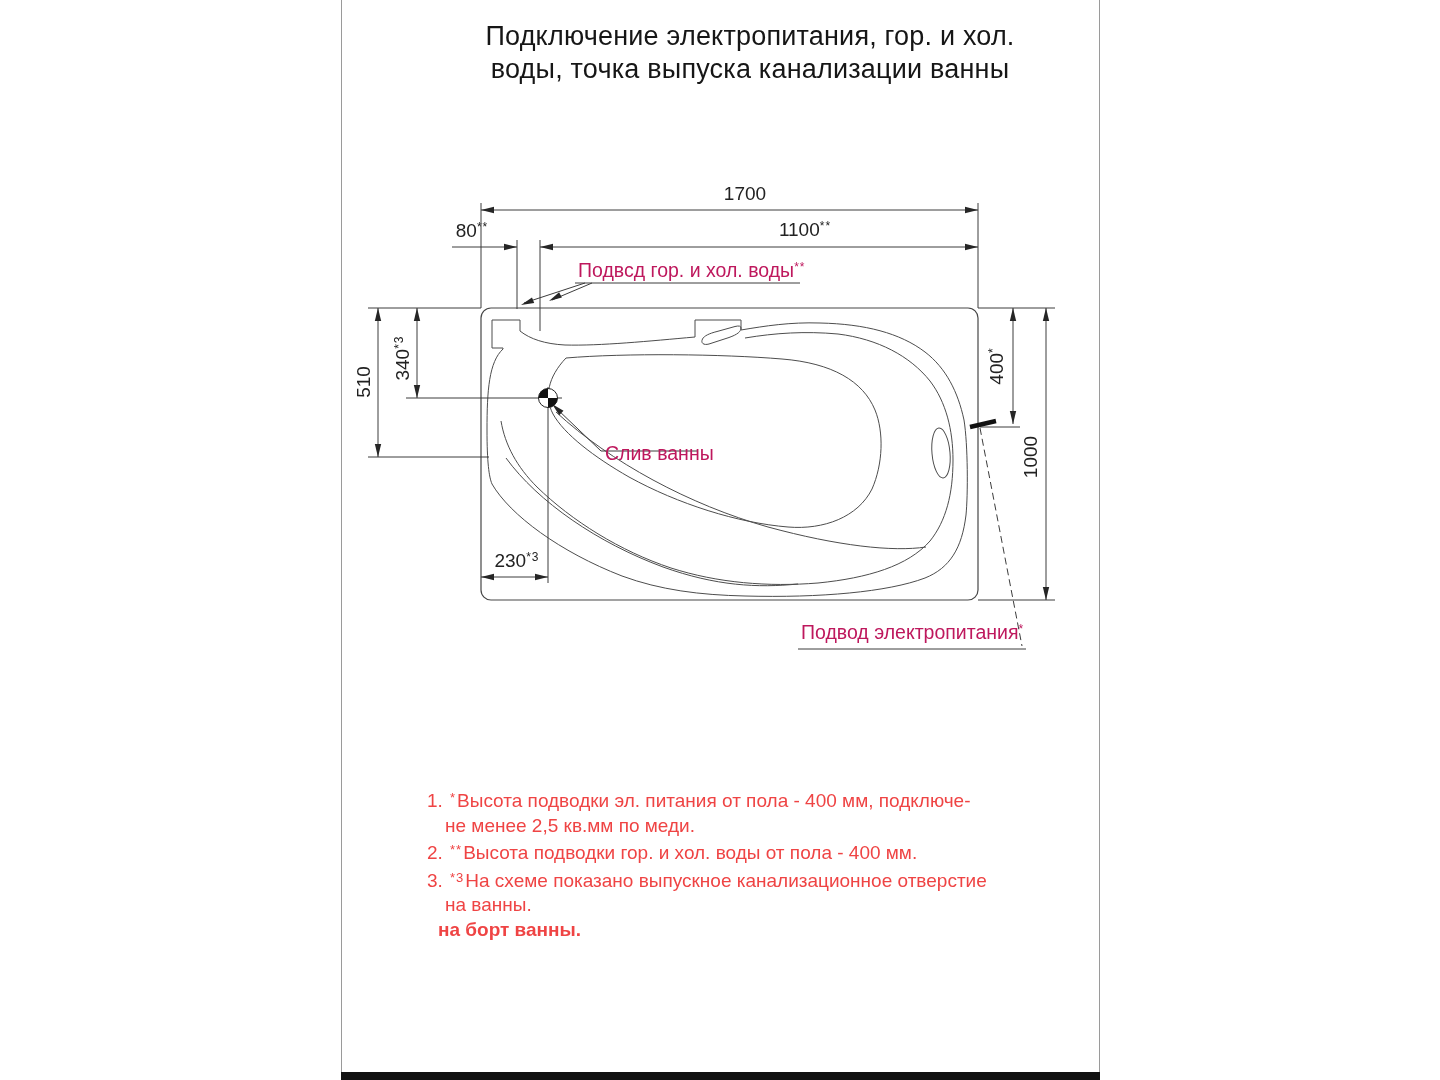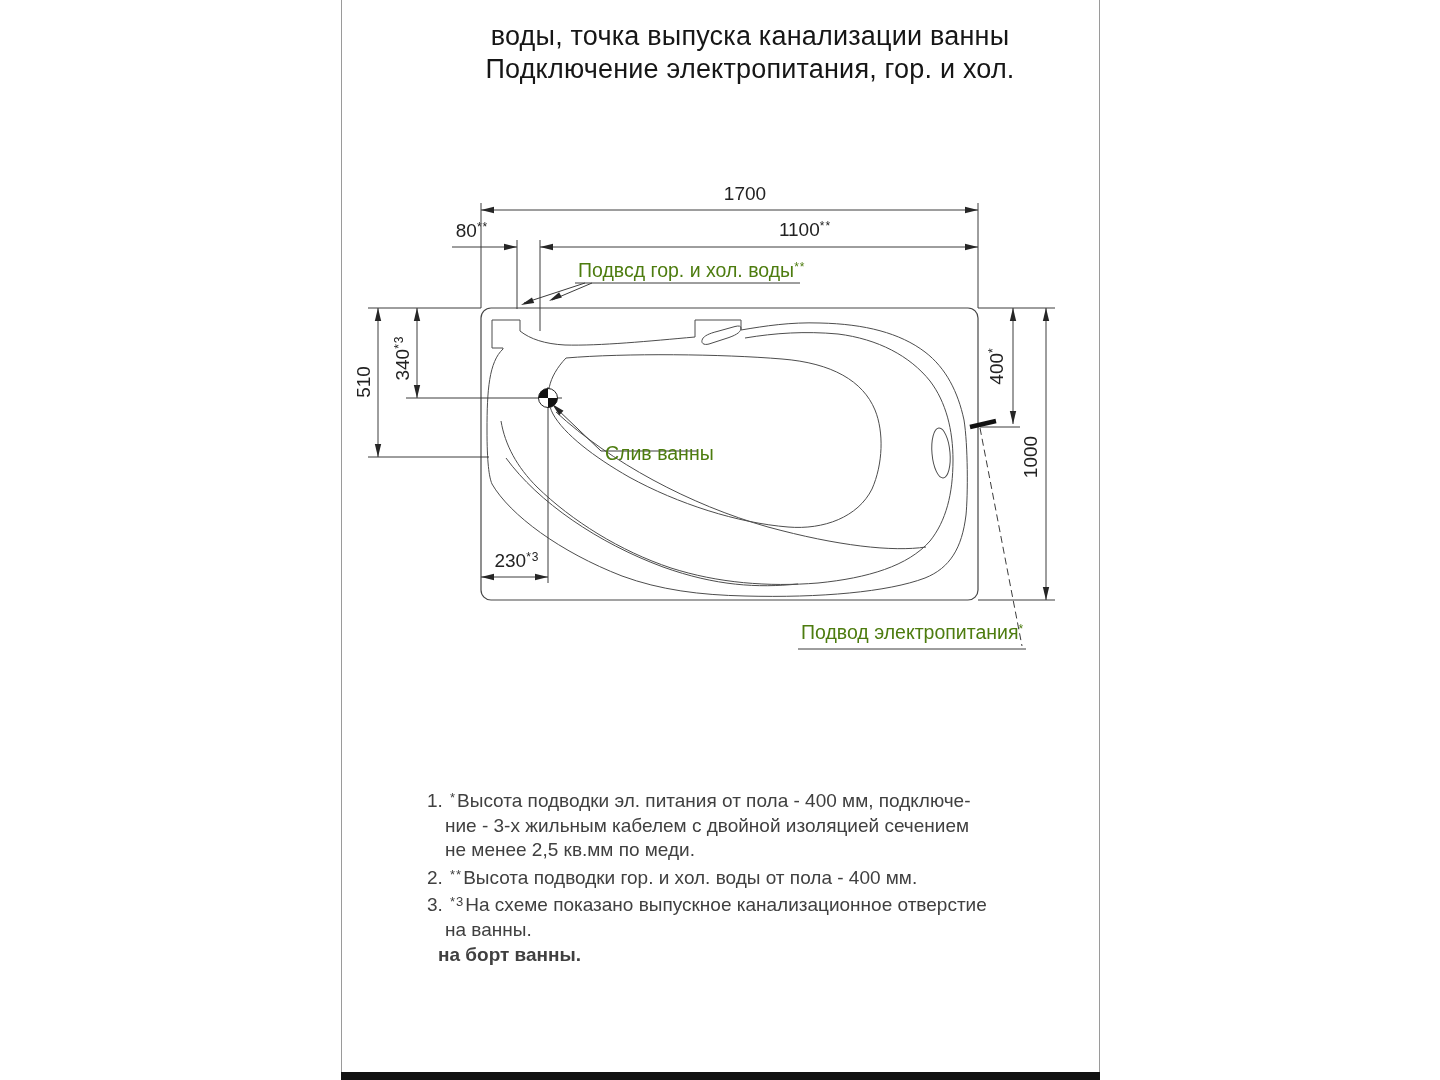--- a/index.html
+++ b/index.html
@@ -13,42 +13,42 @@
   .title { position:absolute; left:380px; top:20px; width:740px; text-align:center;
            font-size:27px; line-height:33px; color:#161616; letter-spacing:0.2px; }
 
   svg.linework { position:absolute; left:0; top:0; width:1440px; height:1080px; }
 
   .dim { position:absolute; font-size:19px; color:#222; white-space:nowrap;
          transform:translate(-50%,-50%); }
   .dim.rot { transform:translate(-50%,-50%) rotate(-90deg); }
   .dim sup, .lbl sup { font-size:12px; vertical-align:6px; letter-spacing:1px; }
 
-  .lbl { position:absolute; font-size:19.5px; color:#4d7c0f; white-space:nowrap; }
+  .lbl { position:absolute; font-size:19.5px; color:#be185d; white-space:nowrap; }
 
   .notes { position:absolute; left:427px; top:786px; font-size:19px; line-height:24.6px;
-           color:#404040; }
+           color:#ef4444; }
   .note-line { white-space:nowrap; }
   .note-line .nnum { display:inline-block; min-width:16px; margin-right:7px; }
   .note-line sup { font-size:13px; vertical-align:5px; margin-right:1px; letter-spacing:1px; }
   .ind  { padding-left:18px; }
   .ind2 { padding-left:11px;font-weight:bold; }
 </style>
 </head>
 <body>
 
 <div class="canvas">
 
   <div class="page-edge" style="left:341px"></div>
   <div class="page-edge" style="left:1099px"></div>
   <div class="page-bottom"></div>
 
   <div class="title">
+    <div>Подключение электропитания, гор. и хол.</div>
     <div>воды, точка выпуска канализации ванны</div>
-    <div>Подключение электропитания, гор. и хол.</div>
   </div>
 
   <svg class="linework" viewBox="0 0 1440 1080">
     <g fill="none" stroke="#474747" stroke-width="1.2">
       <rect x="481" y="308" width="497" height="292" rx="10"></rect>
     </g>
 
     <g fill="none" stroke="#4d4d4d" stroke-width="1">
       <path d="M492 320 H520 V331
         C530 339 545 344 565 345
@@ -157,21 +157,20 @@
   <div class="dim" style="left:517px; top:561px"><span>230</span><sup>*3</sup></div>
   <div class="dim rot" style="left:997px; top:366px"><span>400</span><sup>*</sup></div>
   <div class="dim rot" style="left:1031px; top:457px"><span>1000</span></div>
 
   <div class="lbl" style="left:578px; top:259px"><span>Подвсд гор. и хол. воды</span><sup>**</sup></div>
   <div class="lbl" style="left:605px; top:442px"><span>Слив ванны</span></div>
   <div class="lbl" style="left:801px; top:621px"><span>Подвод электропитания</span><sup>*</sup></div>
 
   <div class="notes">
     <div class="note-line"><span class="nnum">1.</span><sup>*</sup><span>Высота подводки эл. питания от пола - 400 мм, подключе-</span></div>
-    <div class="note-line ind"><span>ние - 3-х жильным кабелем с двойной изоляцией сечением</span></div>
     <div class="note-line ind"><span>не менее 2,5 кв.мм по меди.</span></div>
     <div class="note-line"><span class="nnum">2.</span><sup>**</sup><span>Высота подводки гор. и хол. воды от пола - 400 мм.</span></div>
     <div class="note-line"><span class="nnum">3.</span><sup>*3</sup><span>На схеме показано выпускное канализационное отверстие</span></div>
     <div class="note-line ind"><span>на ванны.</span></div>
     <div class="note-line ind2"><span>на борт ванны.</span></div>
   </div>
 
 </div>
 
 </body></html>

